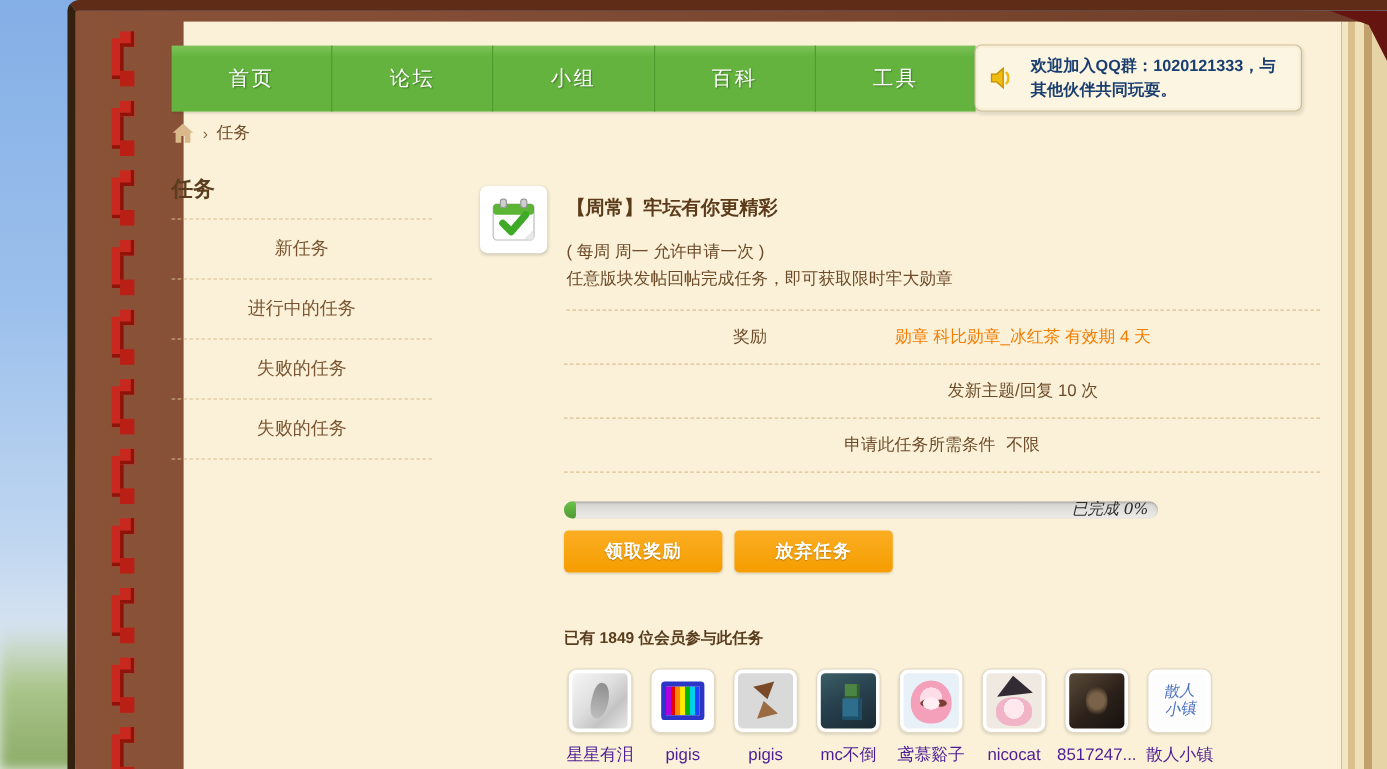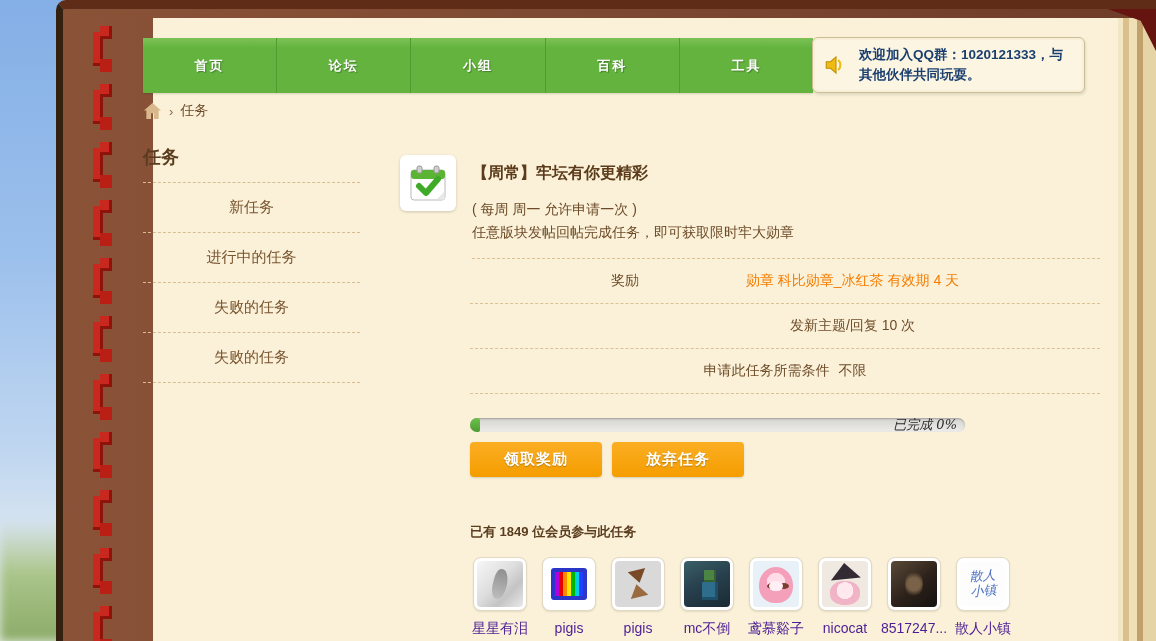--- a/index.html
+++ b/index.html
@@ -36,21 +36,21 @@
   .ring::before { content:""; position:absolute; left:1px; top:6px; width:10px; height:34px;
     background:#c9281e; box-shadow:inset -3px -3px 0 #8e140b; }
   .ring::after { content:""; position:absolute; left:8px; top:0; width:12px; height:13px;
     background:#c9281e; box-shadow:inset -3px -3px 0 #8e140b, 0 33px 0 #b91f15; }
 
   
   .nav { position:absolute; left:143px; top:38px; width:670px; height:55px;
     display:flex; background:linear-gradient(180deg,#7dc257 0%,#63b33e 18%,#63b33e 100%);
     box-shadow:0 1px 2px rgba(0,0,0,.15); }
   .nav-tab { flex:1; display:flex; align-items:center; justify-content:center;
-    color:#fff; font-size:13px; font-weight:bold; letter-spacing:2px;
+    color:#fff; font-size:17px; font-weight:normal; letter-spacing:2px;
     border-right:1px solid #4f9c30; text-shadow:1px 1px 1px rgba(0,0,0,.3); }
   .nav-tab:last-child { border-right:none; }
 
   
   .qq-box { position:absolute; left:812px; top:37px; width:273px; height:56px;
     background:#fcf5e2; border:1px solid #cbbd96; border-radius:6px;
     box-shadow:1px 2px 3px rgba(0,0,0,.10), inset 0 0 0 2px #f7efd8;
     display:flex; align-items:center; padding:6px 10px; }
   .qq-icon { width:26px; height:26px; flex:0 0 26px; margin-right:10px; }
   .qq-text { color:#1a3f6f; font-size:13.5px; font-weight:bold; line-height:1.45; }

